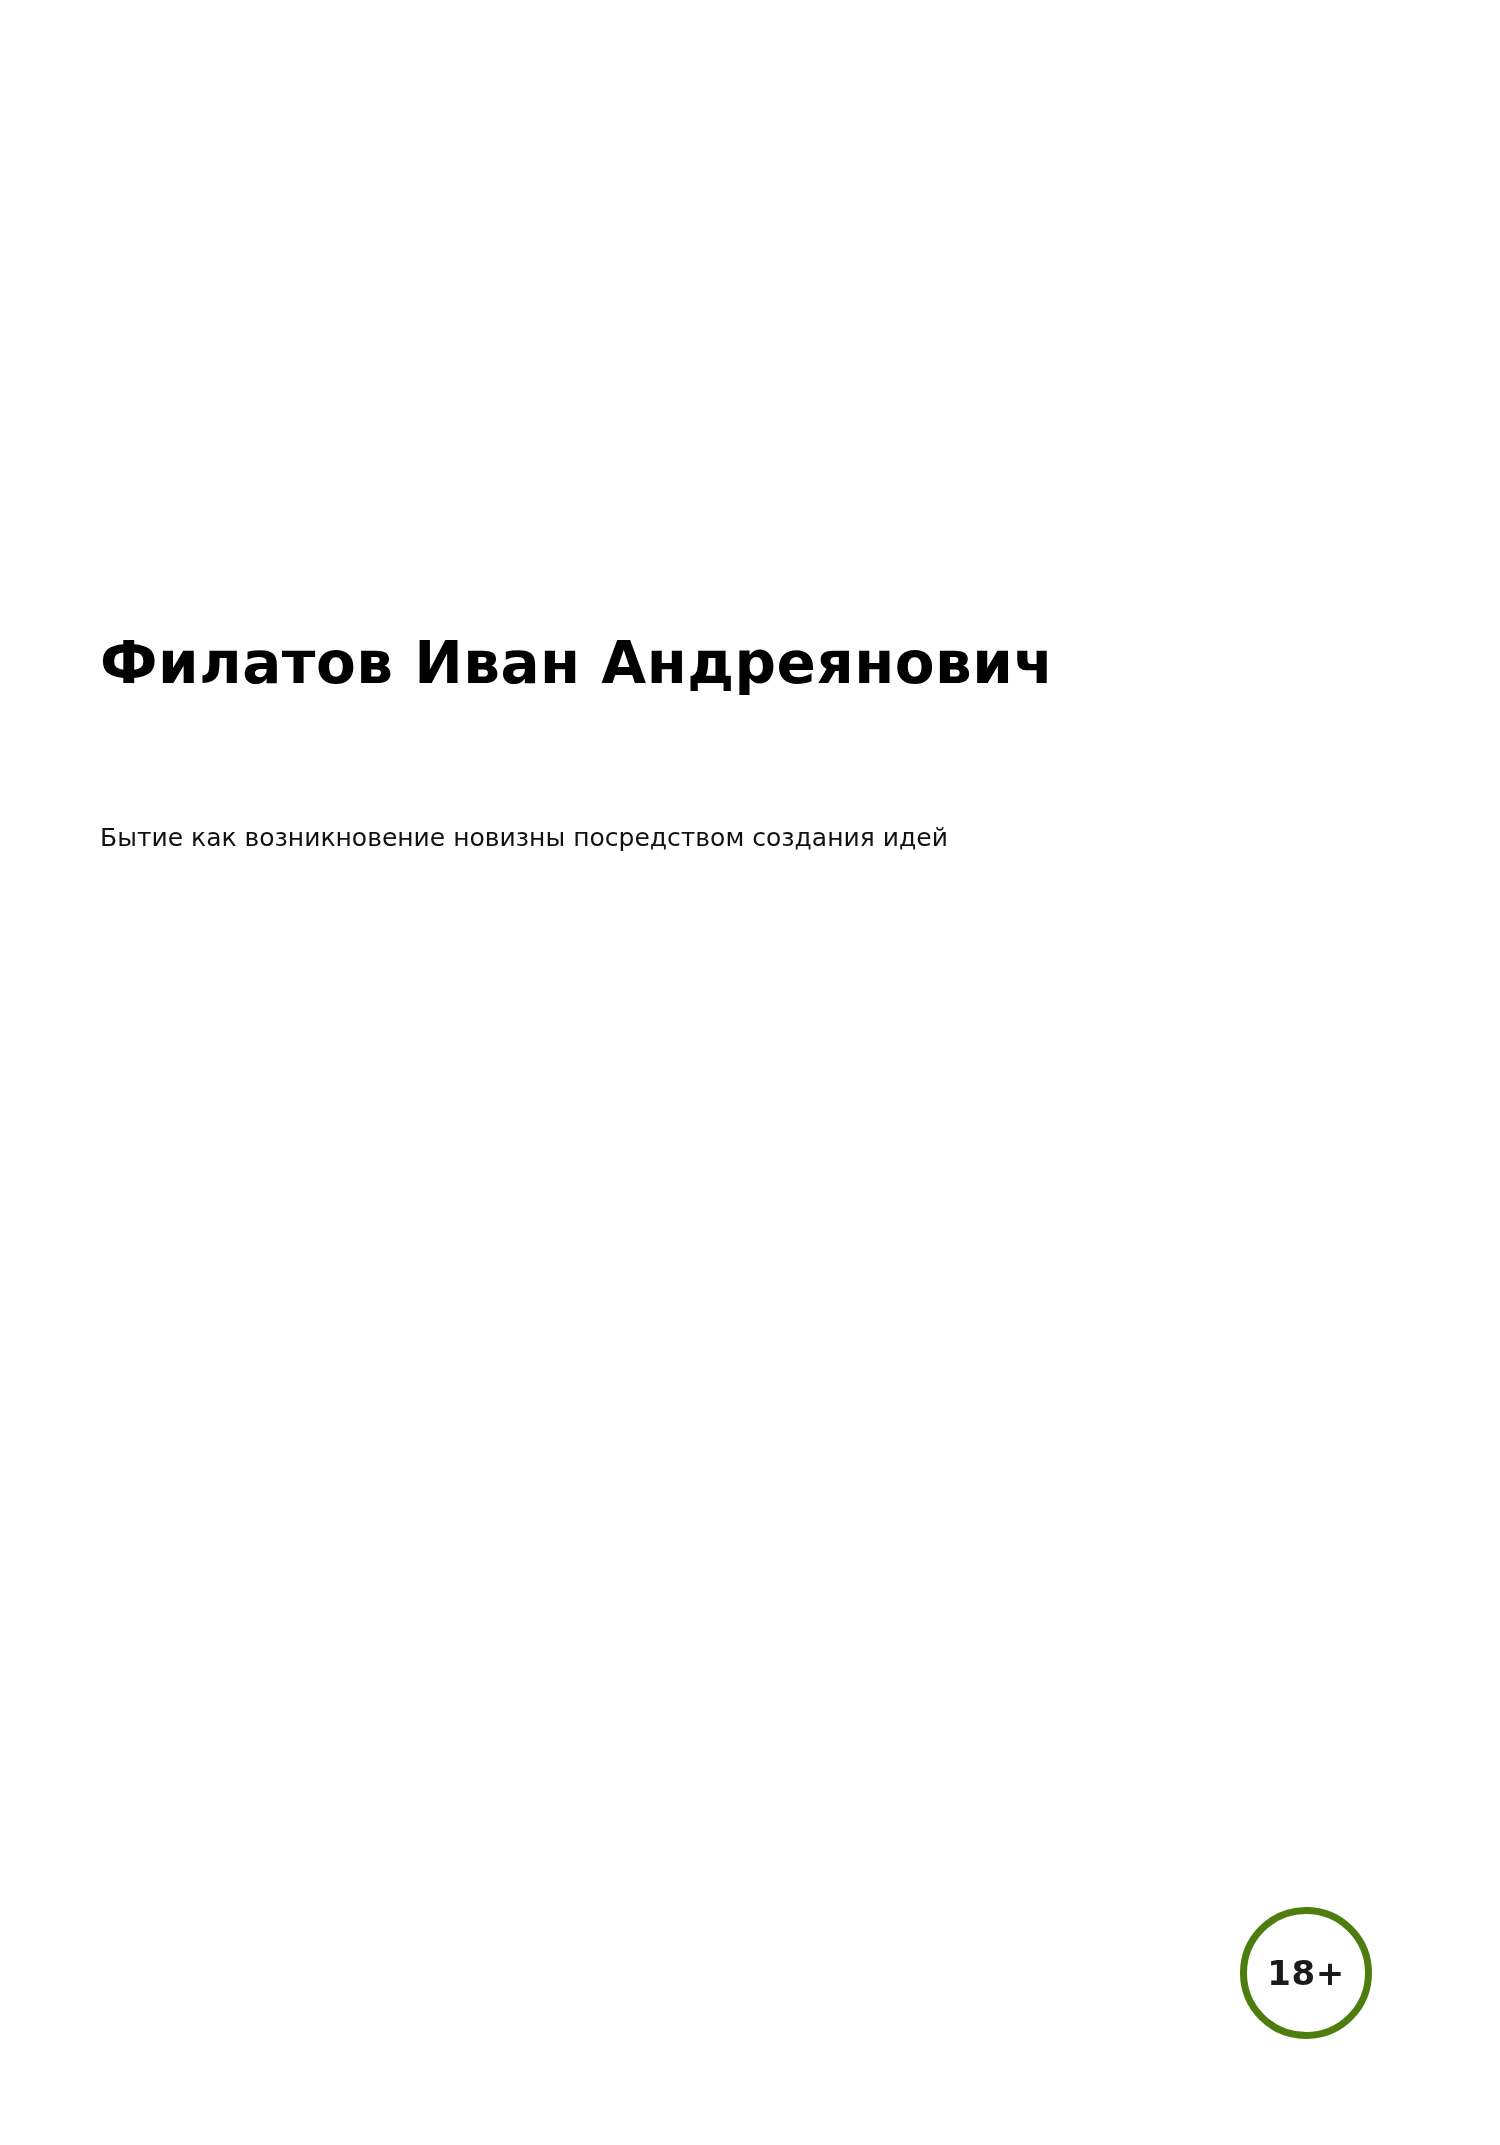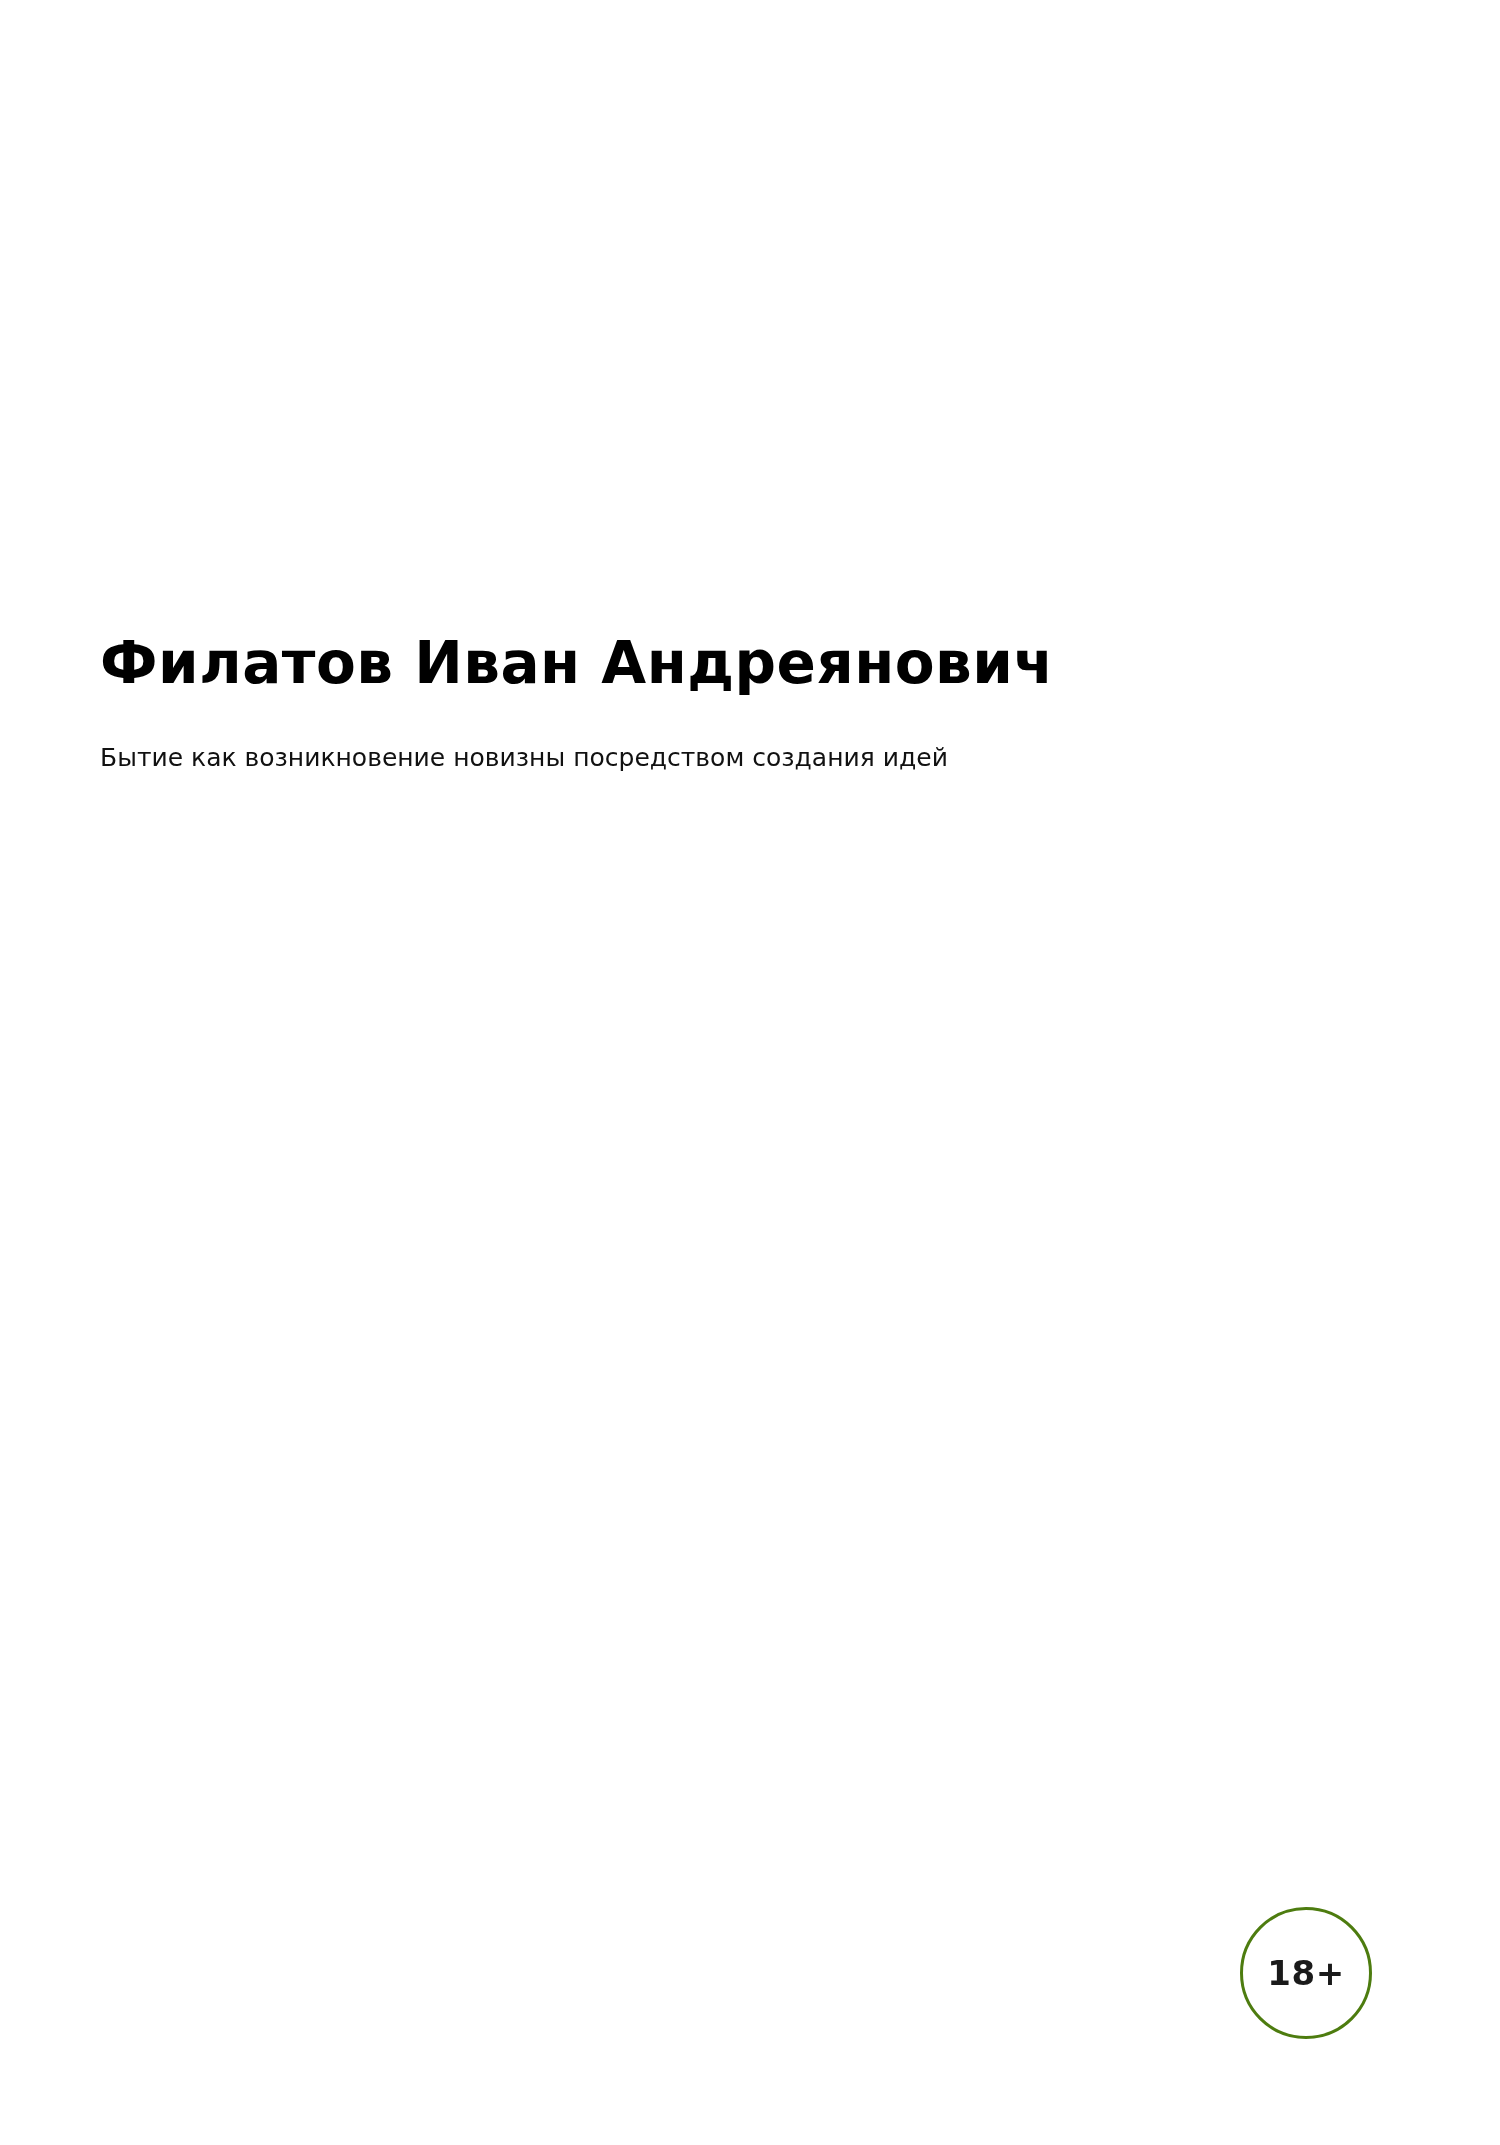--- a/index.html
+++ b/index.html
@@ -25,34 +25,34 @@
     font-size: 58px;
     font-weight: 700;
     letter-spacing: 0.5px;
     line-height: 1.1;
     color: #000000;
     white-space: nowrap;
   }
   .book-subtitle {
     position: absolute;
     left: 100px;
-    top: 730px;
+    top: 810px;
     font-size: 25px;
     font-weight: 400;
     line-height: 1.3;
     color: #111111;
     white-space: nowrap;
   }
   .age-badge {
     position: absolute;
     left: 1240px;
     top: 1895px;
     width: 132px;
     height: 132px;
-    border: 3px solid #4d7c0f;
+    border: 7px solid #4d7c0f;
     border-radius: 50%;
     display: flex;
     align-items: center;
     justify-content: center;
     box-sizing: border-box;
   }
   .age-badge-label {
     font-size: 34px;
     font-weight: 600;
     color: #1a1a1a;

